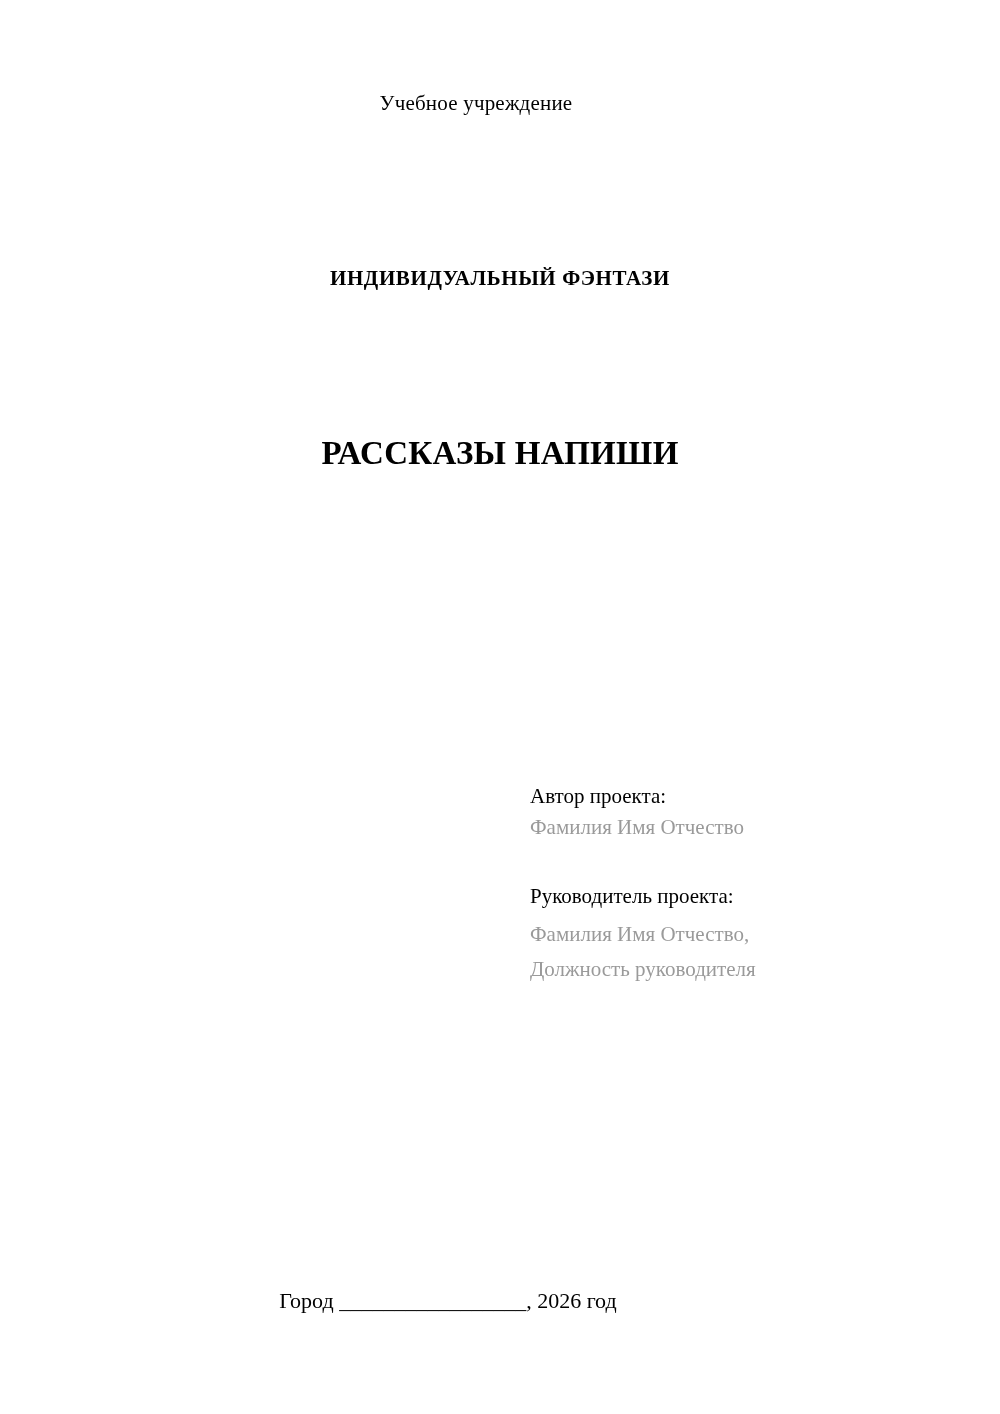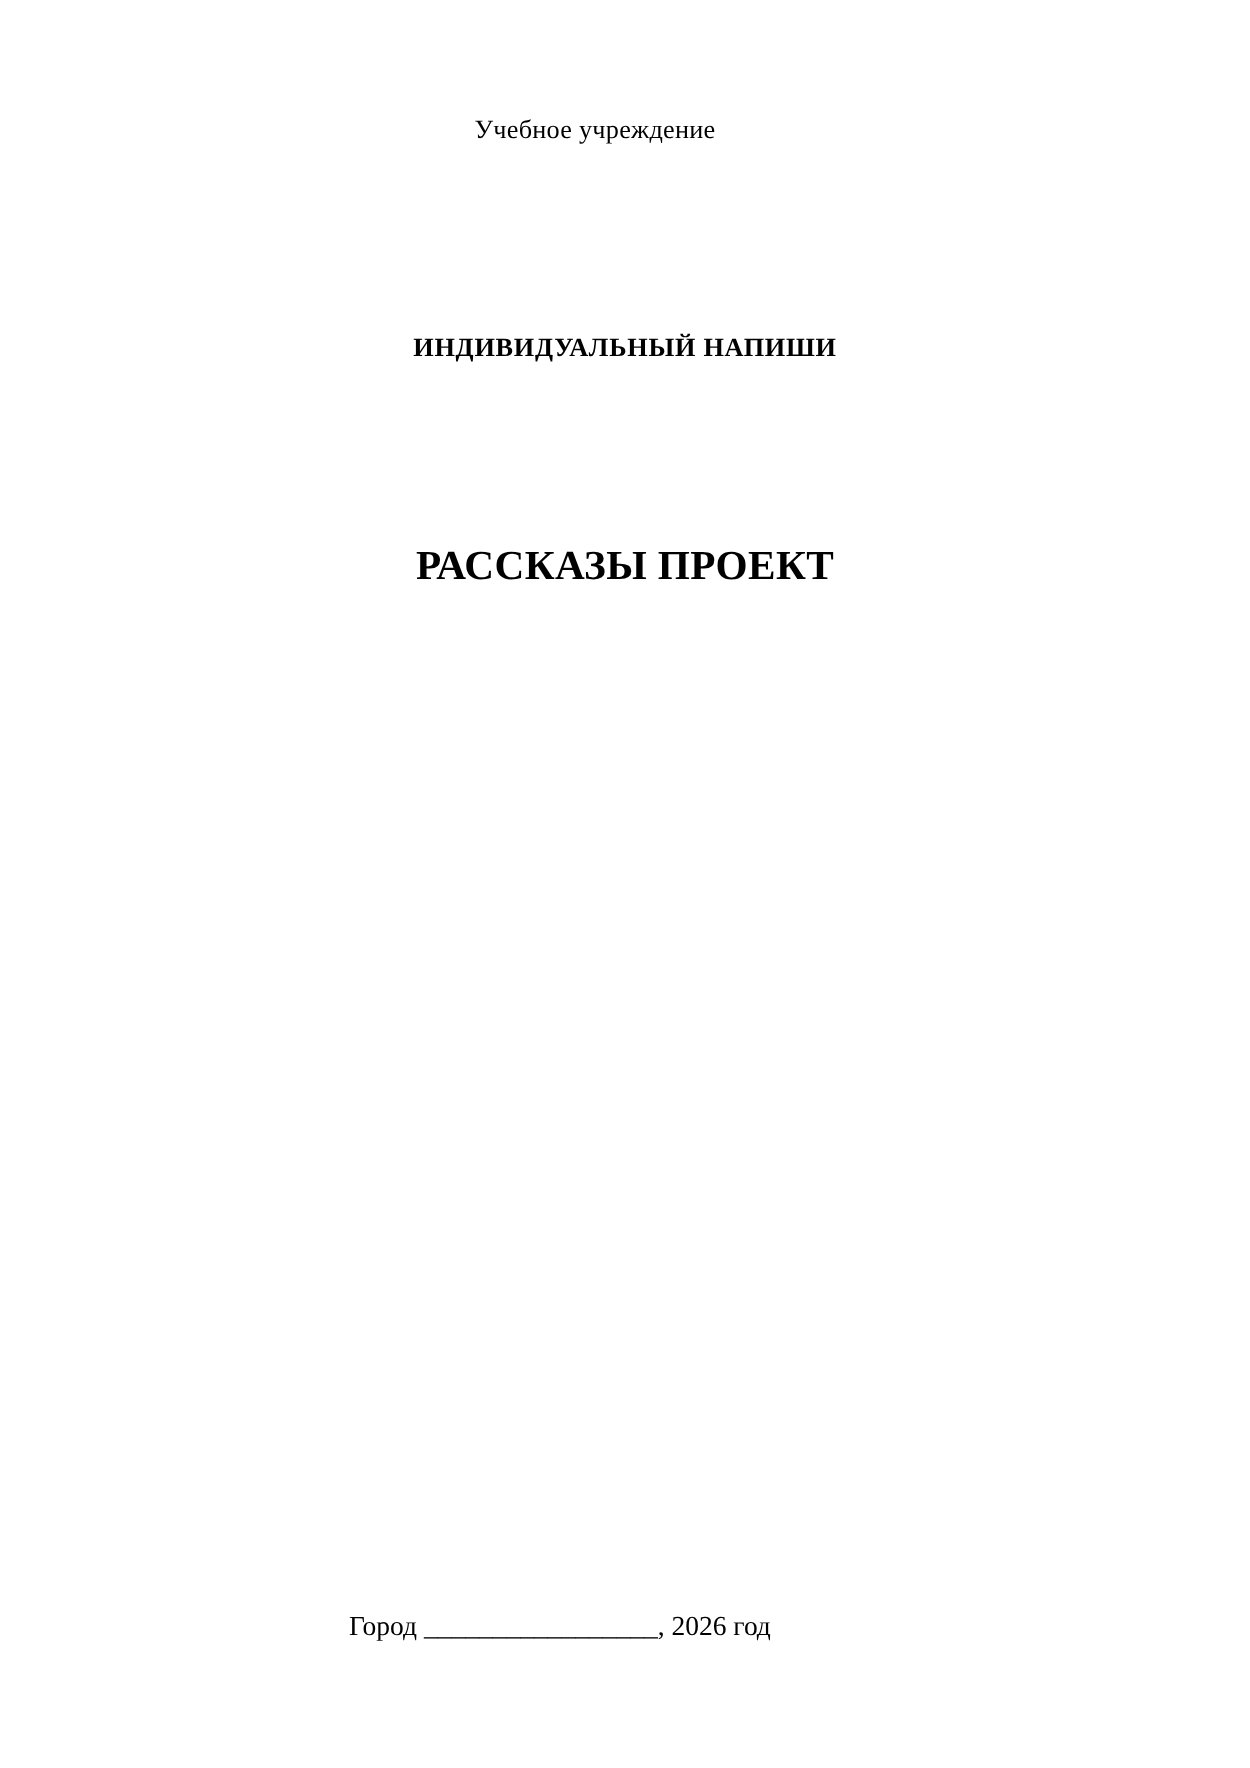--- a/index.html
+++ b/index.html
@@ -100,22 +100,32 @@
     white-space: pre;
   }
 </style>
 </head>
 <body>
 
 <div class="page">
 
   <div class="institution">Учебное учреждение</div>
 
-  <div class="work-type">ИНДИВИДУАЛЬНЫЙ НАПИШИ</div>
+  <div class="work-type">ИНДИВИДУАЛЬНЫЙ ФЭНТАЗИ</div>
 
   <div class="title">
-    <div>РАССКАЗЫ ПРОЕКТ</div>
+    <div>РАССКАЗЫ НАПИШИ</div>
   </div>
 
+  <div class="credits">
+    <p class="label">Автор проекта:</p>
+    <p class="value">Фамилия Имя Отчество</p>
+
+    <div class="gap"></div>
+
+    <p class="label">Руководитель проекта:</p>
+    <p class="value-line">Фамилия Имя Отчество,</p>
+    <p class="value-line">Должность руководителя</p>
+  </div>
 
   <div class="footer">Город _________________, 2026 год</div>
 
 </div>
 
 </body></html>

